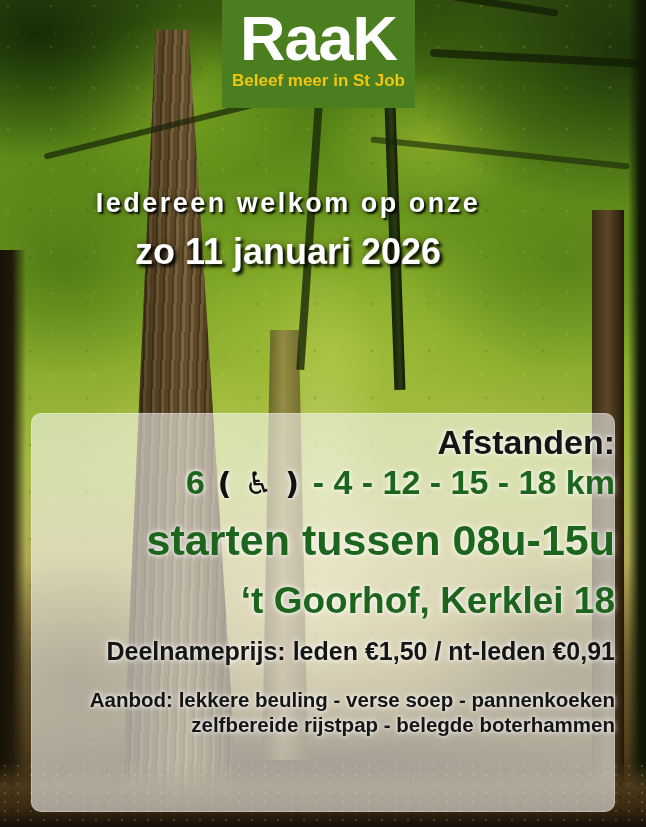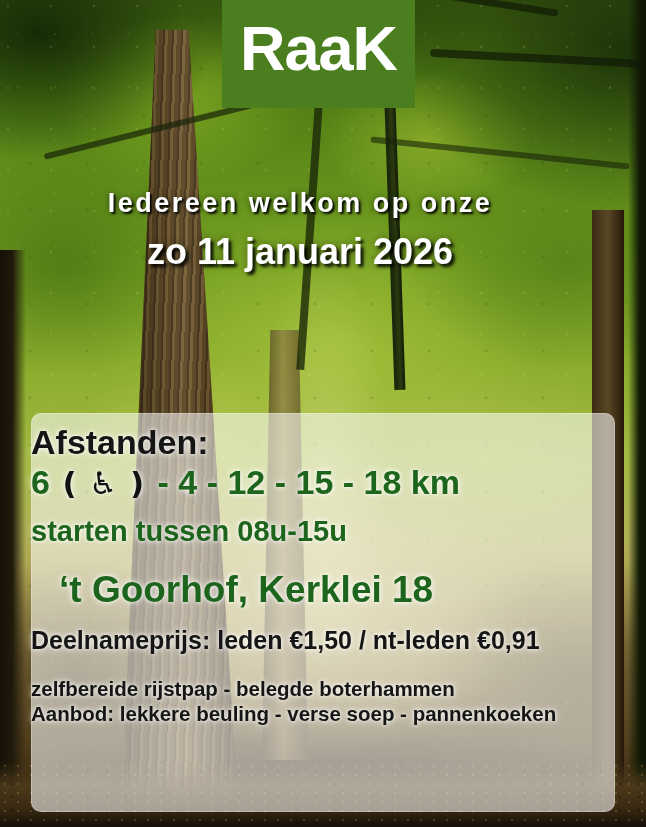--- a/index.html
+++ b/index.html
@@ -70,50 +70,50 @@
   .leaf-litter { position:absolute; left:0; top:762px; width:646px; height:65px;
     background-image:
       radial-gradient(circle 2px at 5px 4px,  rgba(198,160,80,0.55), transparent 70%),
       radial-gradient(circle 2.5px at 12px 9px, rgba(0,0,0,0.45), transparent 70%),
       linear-gradient(180deg, rgba(88,68,32,0) 0%, rgba(80,60,28,0.85) 38%, #3a2a12 70%, #150f08 100%);
     background-size:13px 9px, 19px 13px, 100% 100%;
   }
   
   .logo { position:absolute; left:222px; top:0; width:193px; height:108px;
     background:#4a7e1f; display:flex; flex-direction:column; align-items:center;
-    padding-top:16px; }
+    padding-top:6px; }
   .logo-wordmark { color:#fff; font-weight:bold; font-size:63px; line-height:1.02;
     letter-spacing:-1px; }
   .logo-tagline { color:#f2c60f; font-weight:bold; font-size:17px; margin-top:1px;
     white-space:nowrap; }
   
-  .hero { position:absolute; left:16px; top:188px; width:568px; text-align:center;
+  .hero { position:absolute; left:4px; top:188px; width:568px; text-align:center;
     color:#fff; font-weight:bold; }
   .hero-welcome { font-size:27px; letter-spacing:2.5px; white-space:nowrap;
     text-shadow:2px 2px 2px rgba(0,0,0,0.9), 0 0 6px rgba(0,0,0,0.45); margin-bottom:15px; }
   .hero-title { font-size:52px; line-height:1.0; white-space:nowrap;
     text-shadow:3px 3px 3px rgba(0,0,0,0.85), 0 0 8px rgba(0,0,0,0.4); }
   .hero-date { font-size:36px; line-height:1.0; margin-top:7px; white-space:nowrap;
     text-shadow:3px 3px 3px rgba(0,0,0,0.85), 0 0 8px rgba(0,0,0,0.4); }
   
   .panel { position:absolute; left:31px; top:413px; width:584px; height:399px;
     background:rgba(250,250,246,0.58); border-radius:10px;
-    display:flex; flex-direction:column; align-items:flex-start; text-align:center;
+    display:flex; flex-direction:column; align-items:flex-end; text-align:center;
     padding-top:9px; font-weight:bold;
     box-shadow:inset 0 0 0 1px rgba(255,255,255,0.25);
   }
   .panel div, .panel span {
     text-shadow:0 0 4px rgba(255,255,255,0.95), 0 0 9px rgba(255,255,255,0.6);
   }
   .lbl   { color:#151515; font-size:34px; line-height:1.18; }
   .val   { color:#1d651d; font-size:34px; line-height:1.22; }
   .distances { margin-bottom:10px; white-space:nowrap; }
   .distances .wheel { color:#111; font-family:"DejaVu Sans", sans-serif; font-size:31px;
     letter-spacing:1px; margin:0 3px; }
-  .starten { font-size:29px; margin-bottom:18px; }
+  .starten { font-size:43px; margin-bottom:12px; }
   .vertrek-lbl { font-size:31px; }
   .goorhof { font-size:37px; margin-bottom:13px;margin-left:28px; }
   .prijs { color:#151515; font-size:25px; line-height:1.2; margin-bottom:21px; white-space:nowrap; }
   .aanbod { color:#151515; font-size:20.5px; line-height:1.22; white-space:nowrap; }
 </style>
 </head>
 <body>
 
 <div class="poster">
 
@@ -128,20 +128,21 @@
   <div class="trunk trunk-right-1"></div>
   <div class="trunk trunk-right-edge"></div>
   <div class="branch branch-1"></div>
   <div class="branch branch-2"></div>
   <div class="branch branch-3"></div>
   <div class="branch branch-4"></div>
   <div class="leaf-litter"></div>
 
   <div class="logo">
     <div class="logo-wordmark">RaaK</div>
+    <div class="logo-tagline">Beleef meer in St Job</div>
   </div>
 
   <div class="hero">
     <div class="hero-welcome">Iedereen welkom op onze</div>
     <div class="hero-date">zo 11 januari 2026</div>
   </div>
 
   <div class="panel">
     <div class="lbl">Afstanden:</div>
     <div class="val distances">
@@ -149,17 +150,17 @@
       <span class="wheel">( ♿ )</span>
       <span>- 4 - 12 - 15 - 18 km</span>
     </div>
 
     <div class="val starten">starten tussen 08u-15u</div>
 
     <div class="val goorhof">‘t Goorhof, Kerklei 18</div>
 
     <div class="prijs">Deelnameprijs: leden €1,50 / nt-leden €0,91</div>
 
+    <div class="aanbod">Aanbod: lekkere beuling - verse soep - pannenkoeken</div>
     <div class="aanbod">zelfbereide rijstpap - belegde boterhammen</div>
-    <div class="aanbod">Aanbod: lekkere beuling - verse soep - pannenkoeken</div>
   </div>
 
 </div>
 
 </body></html>

